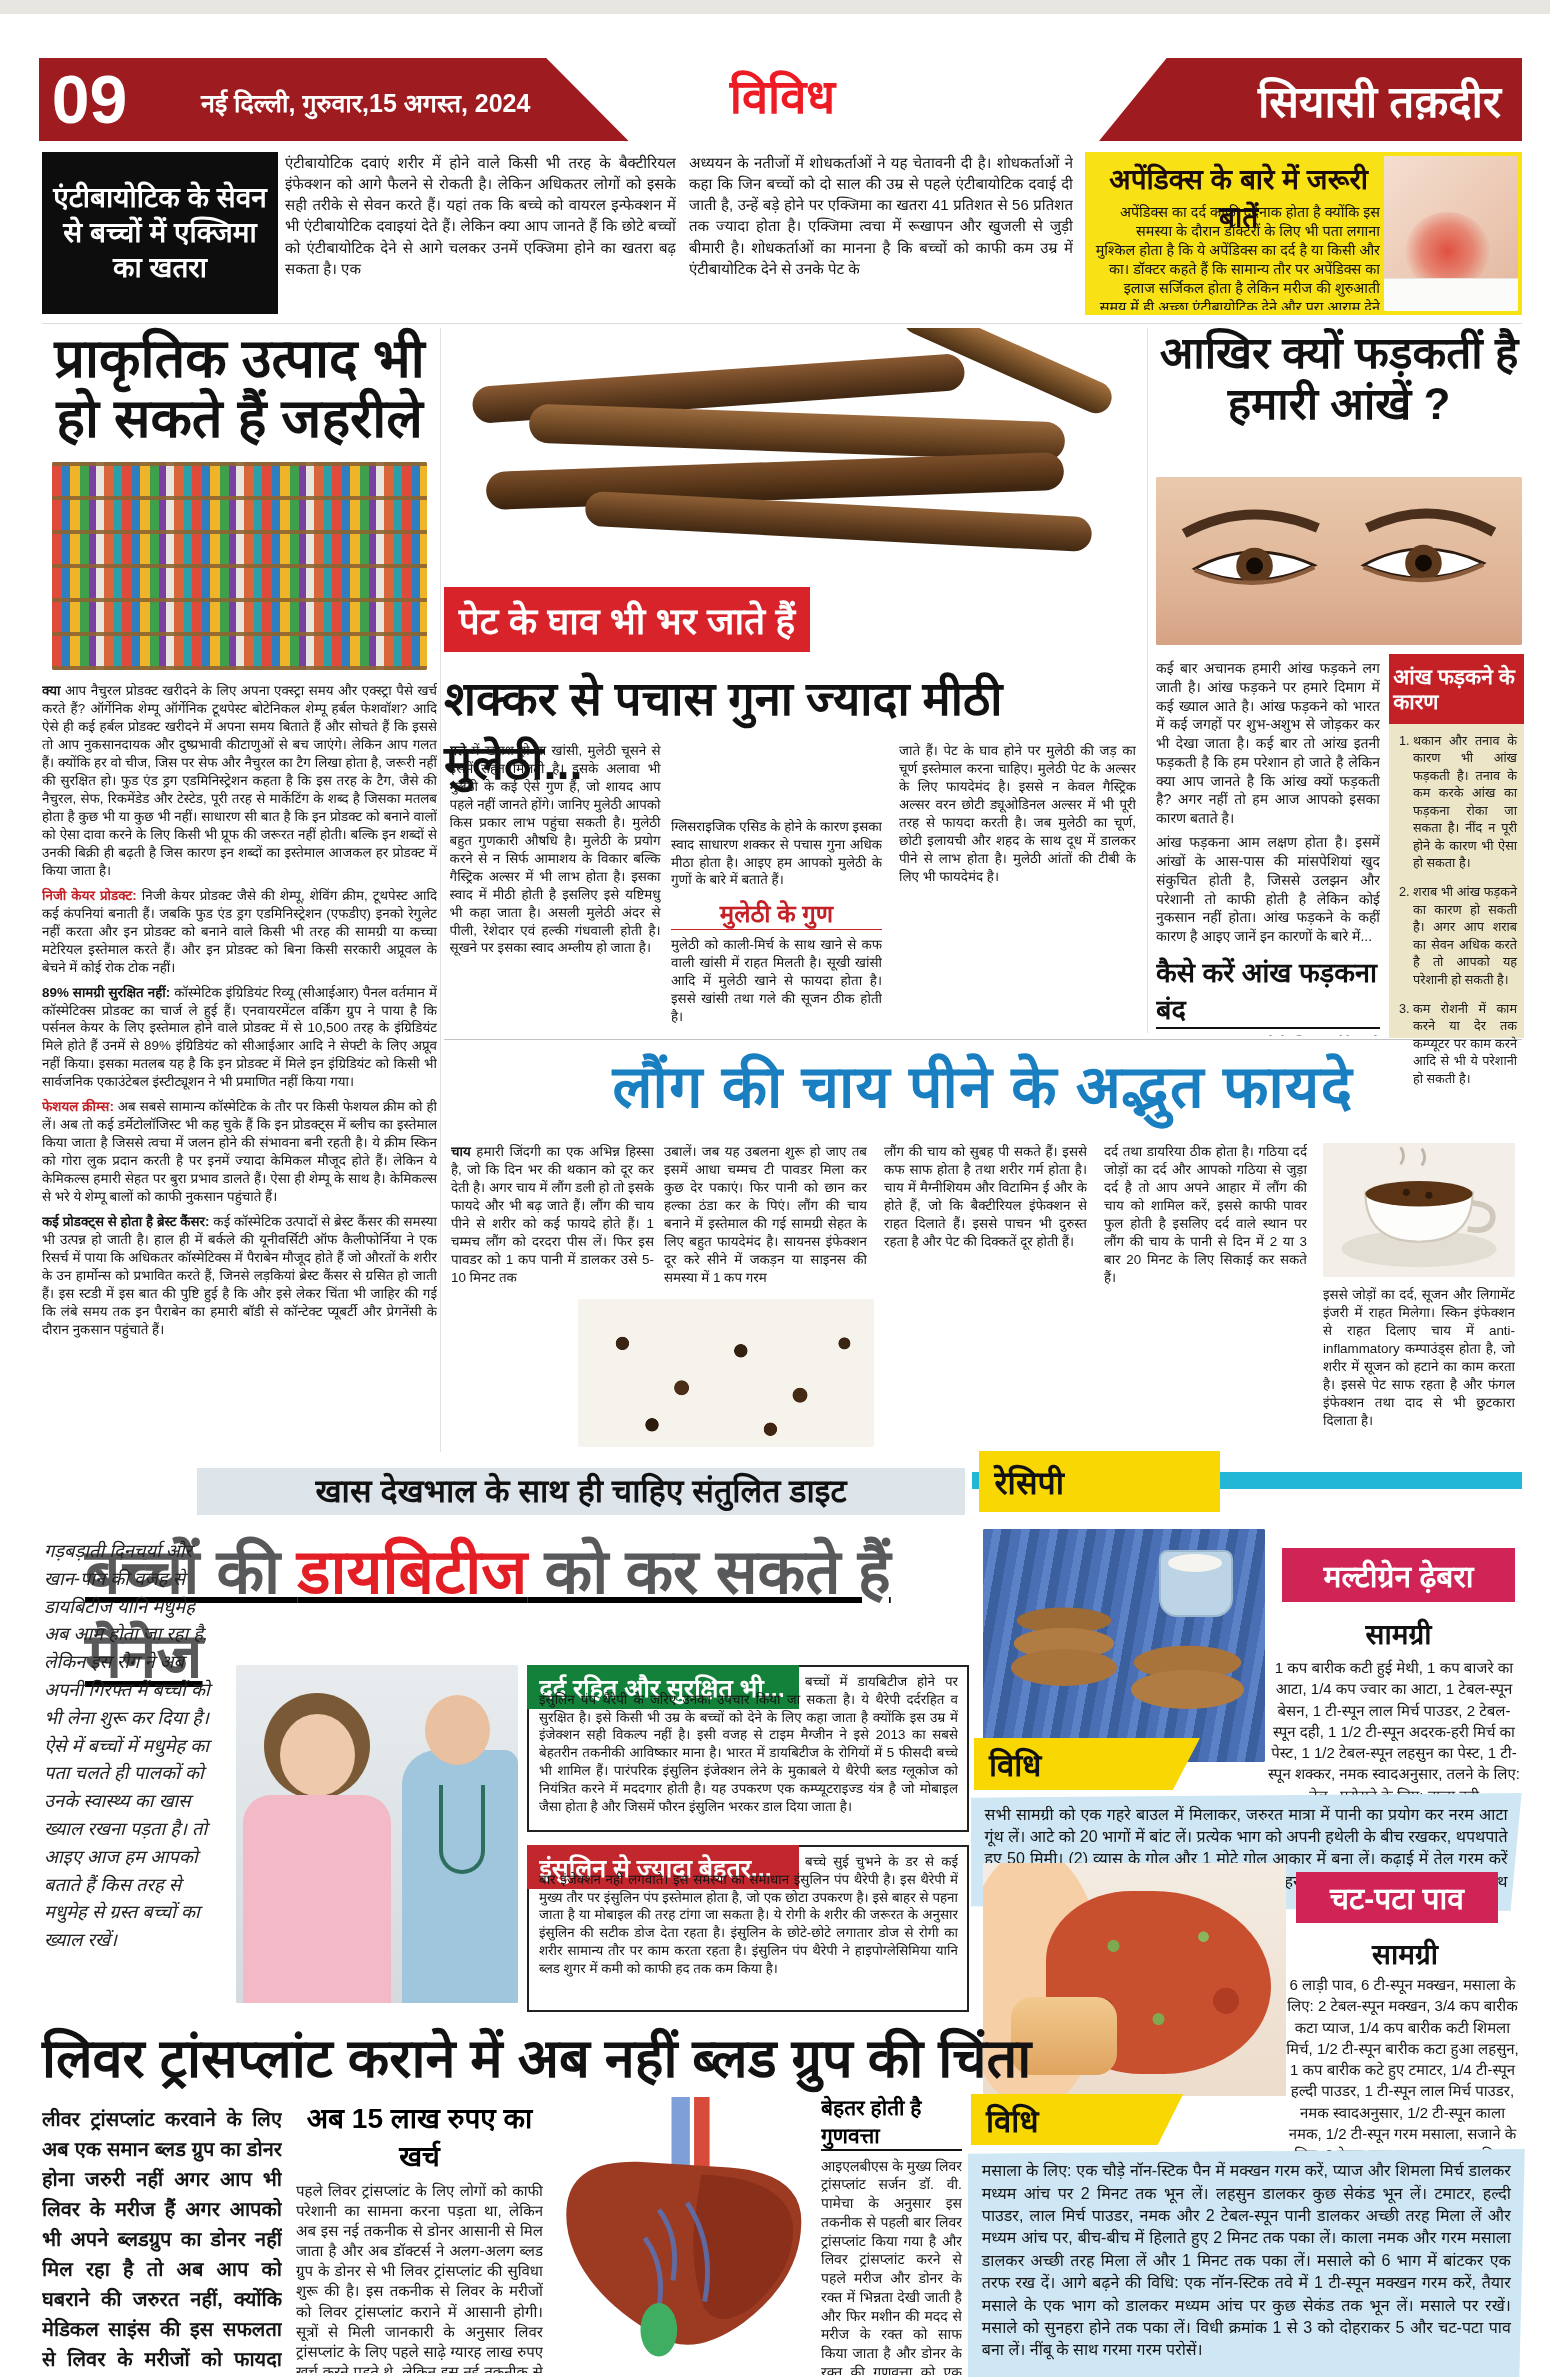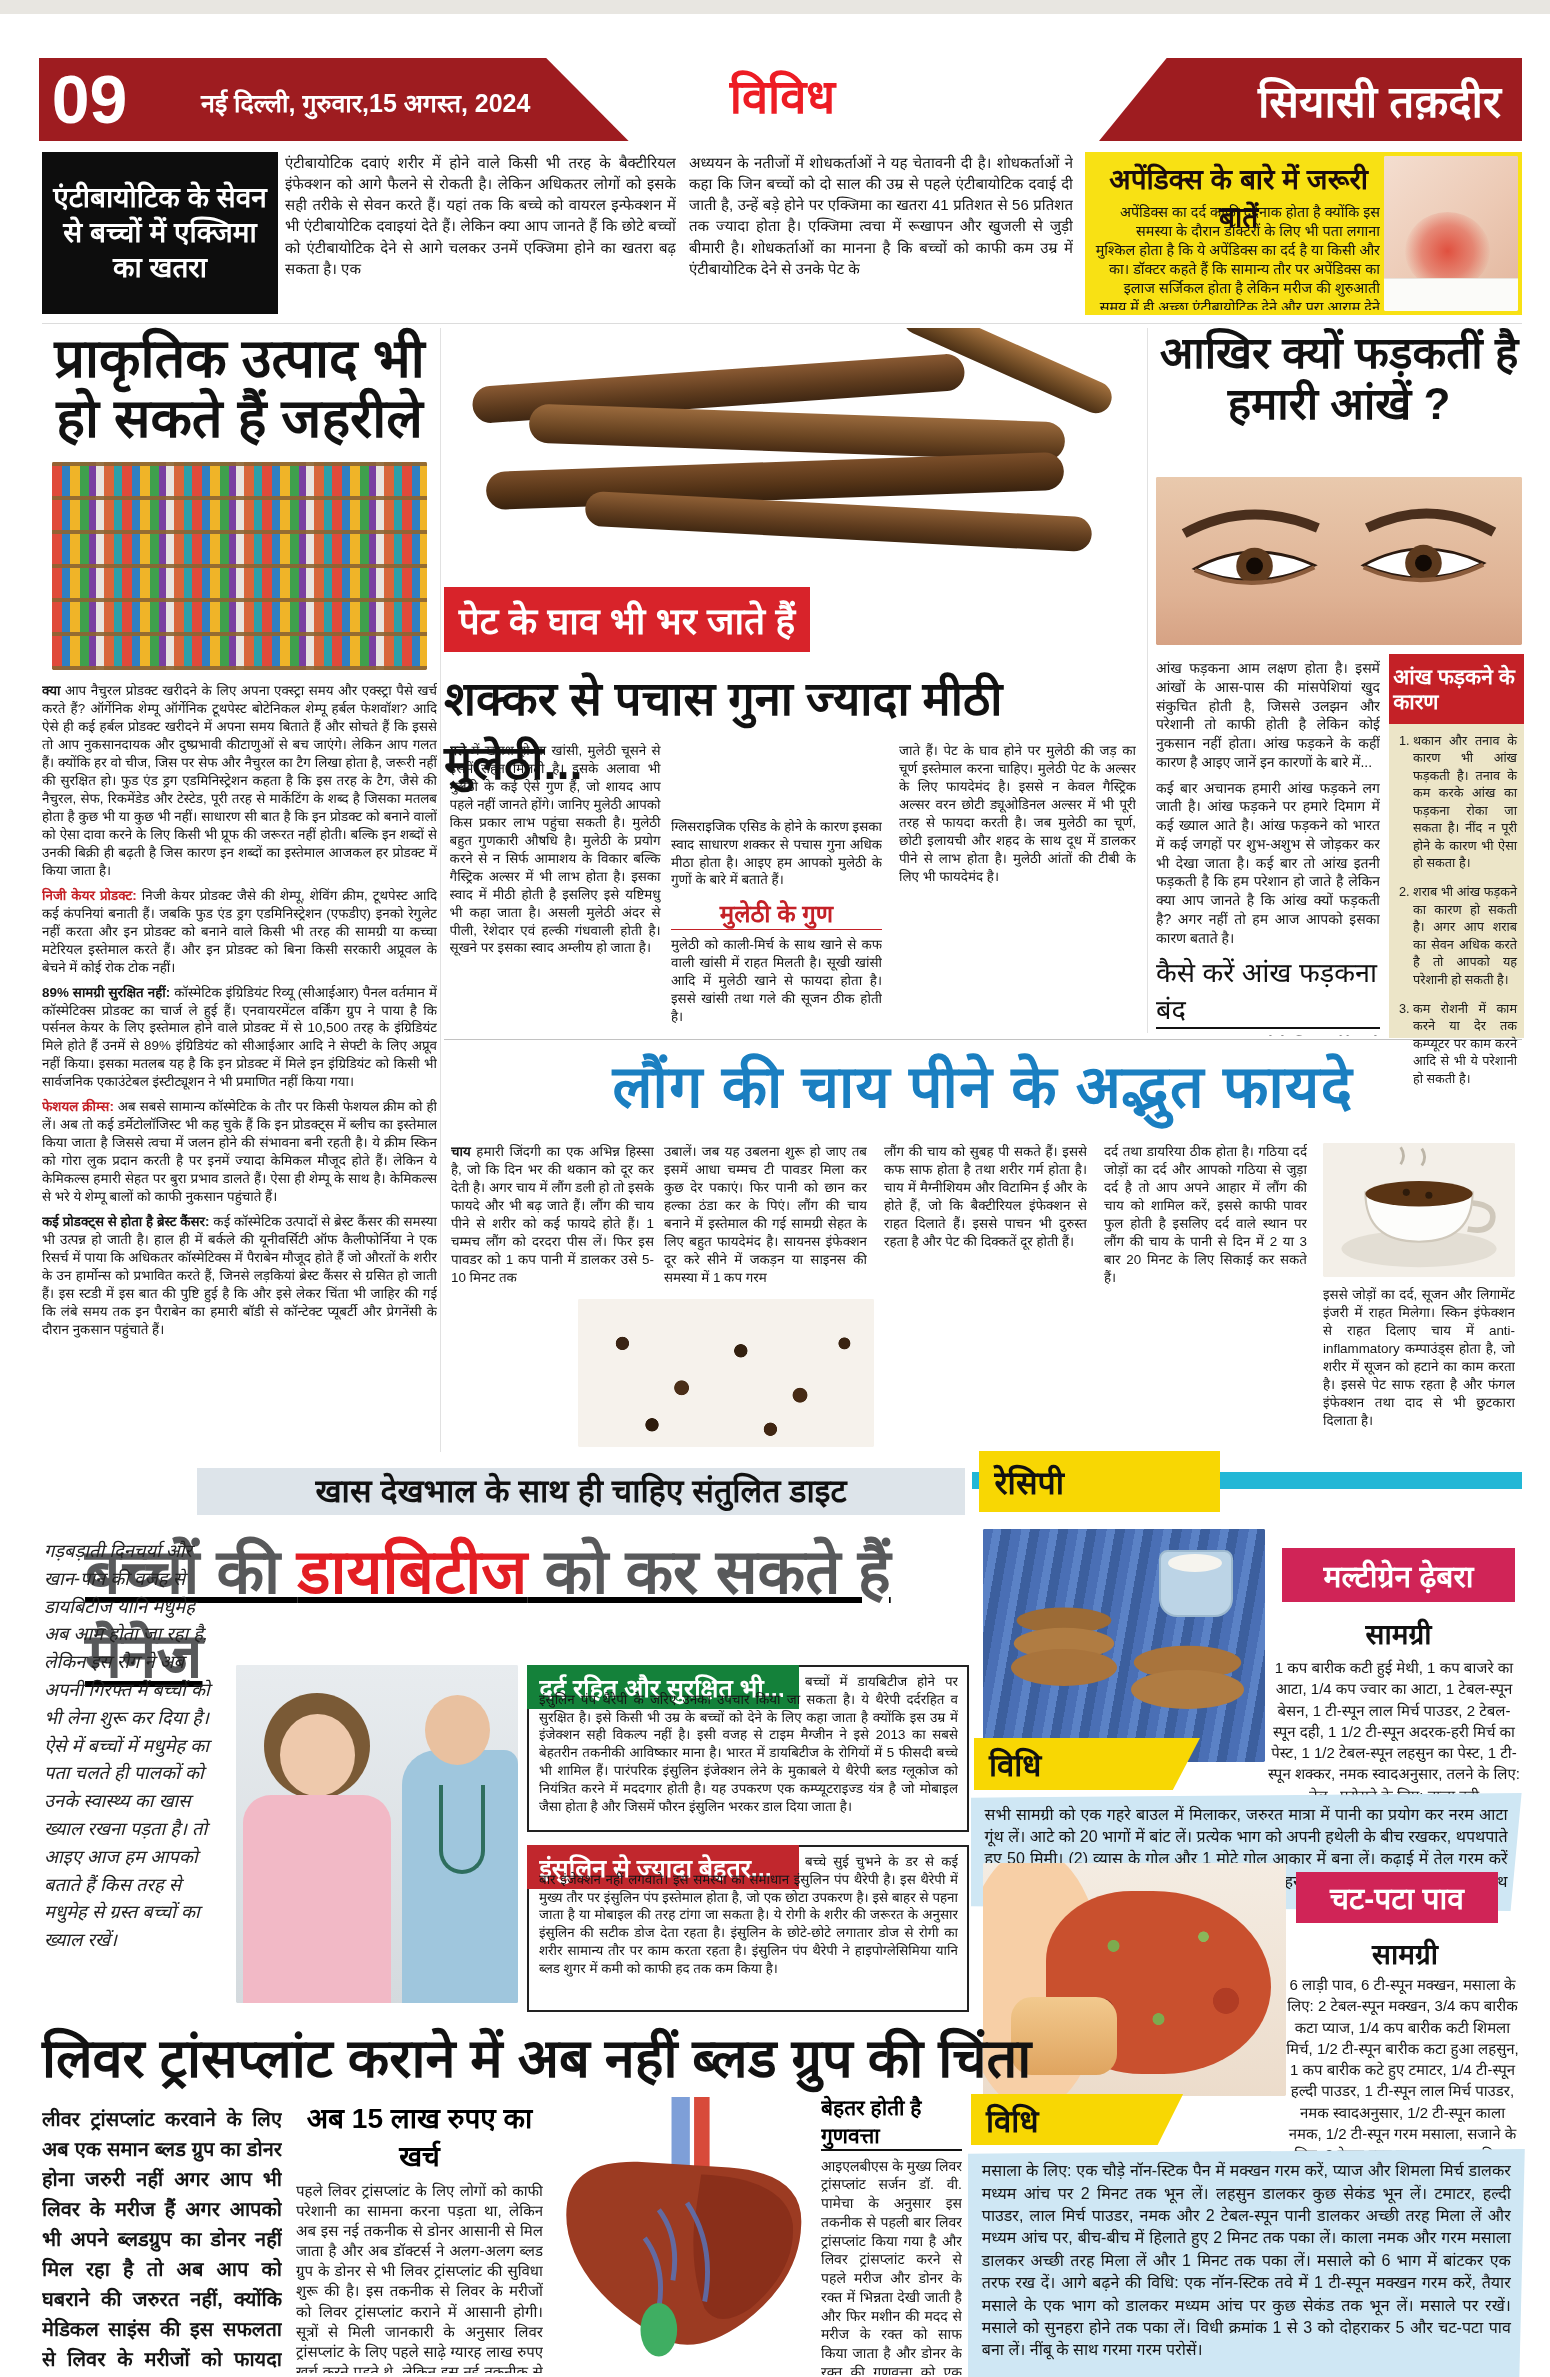--- a/index.html
+++ b/index.html
@@ -111,23 +111,23 @@
         <circle cx="140" cy="126" r="26" fill="#5d3a1e"></circle>
           <circle cx="140" cy="126" r="12" fill="#120a05"></circle>
         <path d="M295 125 Q375 80 465 122 Q380 162 295 125 Z" fill="#fff" stroke="#2b1a10" stroke-width="4"></path>
         <circle cx="380" cy="122" r="26" fill="#5d3a1e"></circle>
           <circle cx="380" cy="122" r="12" fill="#120a05"></circle>
         <path d="M55 132 Q140 170 225 128" stroke="#8a5c3c" stroke-width="6" fill="none"></path>
         <path d="M295 128 Q380 166 465 124" stroke="#8a5c3c" stroke-width="6" fill="none"></path>
       </svg>
     </div>
     <div class="abs" style="left:0;top:331px;width:224px;height:377px;overflow:hidden;">
+      <p class="bt" style="margin:0 0 5.6px;font-size:14px;">कई बार अचानक हमारी आंख फड़कने लग जाती है। आंख फड़कने पर हमारे दिमाग में कई ख्याल आते है। आंख फड़कने को भारत में कई जगहों पर शुभ-अशुभ से जोड़कर कर भी देखा जाता है। कई बार तो आंख इतनी फड़कती है कि हम परेशान हो जाते है लेकिन क्या आप जानते है कि आंख क्यों फड़कती है? अगर नहीं तो हम आज आपको इसका कारण बताते है।</p>
       <p class="bt" style="margin:0 0 7px;font-size:14px;">आंख फड़कना आम लक्षण होता है। इसमें आंखों के आस-पास की मांसपेशियां खुद संकुचित होती है, जिससे उलझन और परेशानी तो काफी होती है लेकिन कोई नुकसान नहीं होता। आंख फड़कने के कहीं कारण है आइए जानें इन कारणों के बारे में...</p>
-      <p class="bt" style="margin:0 0 5.6px;font-size:14px;">कई बार अचानक हमारी आंख फड़कने लग जाती है। आंख फड़कने पर हमारे दिमाग में कई ख्याल आते है। आंख फड़कने को भारत में कई जगहों पर शुभ-अशुभ से जोड़कर कर भी देखा जाता है। कई बार तो आंख इतनी फड़कती है कि हम परेशान हो जाते है लेकिन क्या आप जानते है कि आंख क्यों फड़कती है? अगर नहीं तो हम आज आपको इसका कारण बताते है।</p>
-      <div style="font-size:27px;font-weight:normal;color:#111;border-bottom:2.1px solid #111;margin-bottom:5.6px;">कैसे करें आंख फड़कना बंद</div>
+      <div style="font-size:27px;font-weight:bold;color:#111;border-bottom:2.1px solid #111;margin-bottom:5.6px;">कैसे करें आंख फड़कना बंद</div>
       <p class="bt" style="margin:0;font-size:14px;">आंख फड़कना बंद करने के लिए हाइड्रेटेड बने रहें। ज्यादा से ज्यादा नींद लें। आंखों के फड़कने को रोकने के लिए आंखों की मसाज करें। पलकों को 30 सेकेण्ड्स तक झपकाएं। यदि आंखों का फड़कना एक सप्ताह से अधिक समय तक रहे तो आंखों के डाक्टर से मिलें।</p>
     </div>
 
     <div class="abs" style="left:233px;top:326px;width:135px;height:384px;background:#ece5c8;">
       <div style="background:#c42127;color:#fff;font-weight:bold;font-size:21px;text-align:left;line-height:1.2;padding:10px 4.2px;">आंख फड़कने के कारण</div>
       <ol class="causes">
         <li style="font-size:12.7px;">थकान और तनाव के कारण भी आंख फड़कती है। तनाव के कम करके आंख का फड़कना रोका जा सकता है। नींद न पूरी होने के कारण भी ऐसा हो सकता है।</li>
         <li style="font-size:12.7px;">शराब भी आंख फड़कने का कारण हो सकती है। अगर आप शराब का सेवन अधिक करते है तो आपको यह परेशानी हो सकती है।</li>
         <li style="font-size:12.7px;">कम रोशनी में काम करने या देर तक कम्प्यूटर पर काम करने आदि से भी ये परेशानी हो सकती है।</li>
       </ol>

